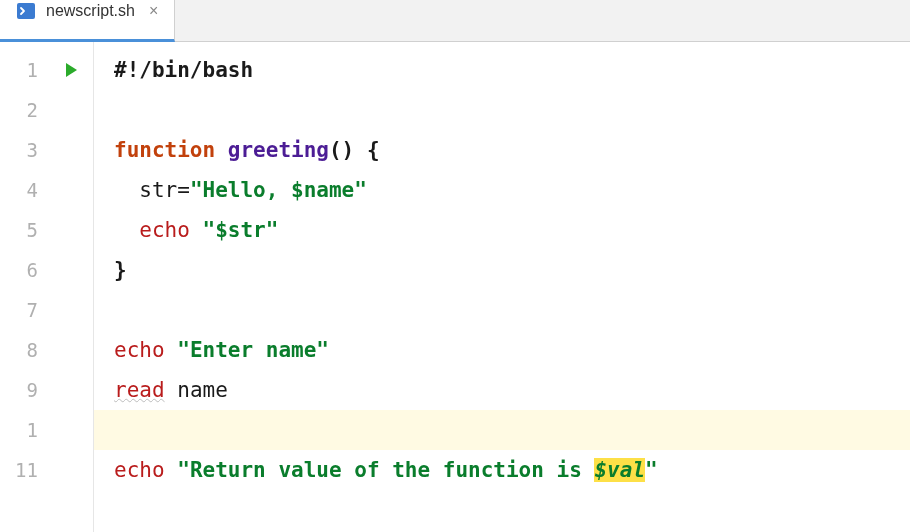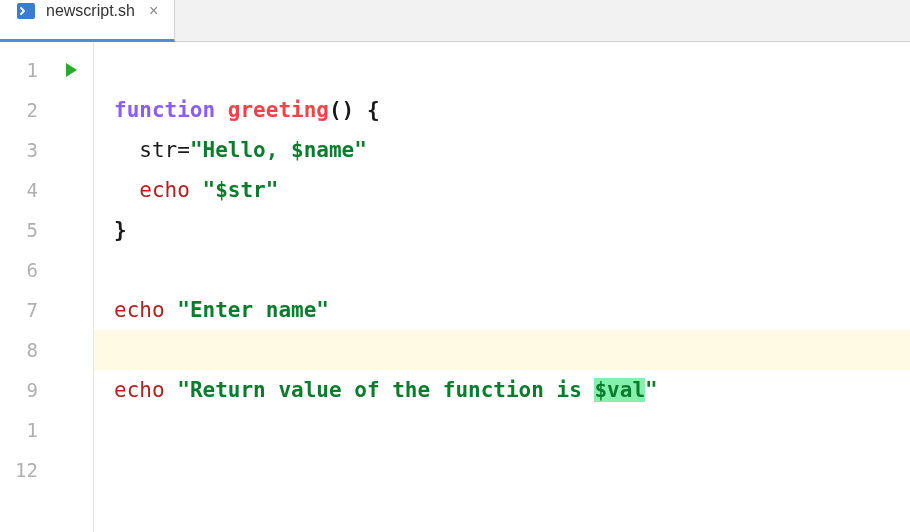--- a/index.html
+++ b/index.html
@@ -80,27 +80,27 @@
       padding-left: 20px;
       font-size: 21px;
       line-height: 40px;
     }
     .code-line {
       height: 40px;
       white-space: pre;
     }
     .hl-line { background: #fffae3; margin-left: -20px; padding-left: 20px; }
     .b { font-weight: bold; }
-    .kw { color: #8b5cf6; }         
-    .fn { color: #ef4444; }         
+    .kw { color: #c2410c; }         
+    .fn { color: #4c1d95; }         
     .cmd { color: #b91c1c; }        
     .str { color: #0a7d2c; }        
     .plain { color: #1a1a1a; }
     .shebang { color: #1a1a1a; }
-    .warn-hl { background: #86efac; }
+    .warn-hl { background: #fde047; font-style: italic; }
     .wavy { text-decoration: underline wavy #bdbdbd; text-decoration-thickness: 1px; }
   </style>
 </head>
 <body>
 
 <div class="tabbar">
   <div class="tab">
     <span class="tab-icon">
       <svg width="20" height="20" viewBox="0 0 20 20">
         <rect x="1" y="2" width="18" height="16" rx="2" fill="#3b7bd1"></rect>
@@ -117,21 +117,21 @@
     <div class="gutter-line">1</div>
     <div class="gutter-line">2</div>
     <div class="gutter-line">3</div>
     <div class="gutter-line">4</div>
     <div class="gutter-line">5</div>
     <div class="gutter-line">6</div>
     <div class="gutter-line">7</div>
     <div class="gutter-line">8</div>
     <div class="gutter-line">9</div>
     <div class="gutter-line">1</div>
-    <div class="gutter-line">12</div>
+    <div class="gutter-line">11</div>
   </div>
   <div class="run-gutter">
     <div class="run-gutter-line">
       <span class="run-icon">
         <svg width="18" height="18" viewBox="0 0 18 18">
           <polygon points="4,2 15,9 4,16" fill="#2bab2b"></polygon>
         </svg>
       </span>
     </div>
     <div class="run-gutter-line"></div>
@@ -139,23 +139,25 @@
     <div class="run-gutter-line"></div>
     <div class="run-gutter-line"></div>
     <div class="run-gutter-line"></div>
     <div class="run-gutter-line"></div>
     <div class="run-gutter-line"></div>
     <div class="run-gutter-line"></div>
     <div class="run-gutter-line"></div>
     <div class="run-gutter-line"></div>
   </div>
   <div class="code">
+    <div class="code-line"><span class="shebang b">#!/bin/bash</span></div>
     <div class="code-line"></div>
     <div class="code-line"><span class="kw b">function</span><span> </span><span class="fn b">greeting</span><span class="plain b">() {</span></div>
     <div class="code-line"><span>  </span><span class="plain">str=</span><span class="str b">"Hello, $name"</span></div>
     <div class="code-line"><span>  </span><span class="cmd">echo</span><span> </span><span class="str b">"$str"</span></div>
     <div class="code-line"><span class="plain b">}</span></div>
     <div class="code-line"></div>
     <div class="code-line"><span class="cmd">echo</span><span> </span><span class="str b">"Enter name"</span></div>
+    <div class="code-line"><span class="cmd wavy">read</span><span> </span><span class="plain">name</span></div>
     <div class="code-line hl-line"></div>
     <div class="code-line"><span class="cmd">echo</span><span> </span><span class="str b">"Return value of the function is </span><span class="str b warn-hl">$val</span><span class="str b">"</span></div>
   </div>
 </div>
 
 </body></html>

